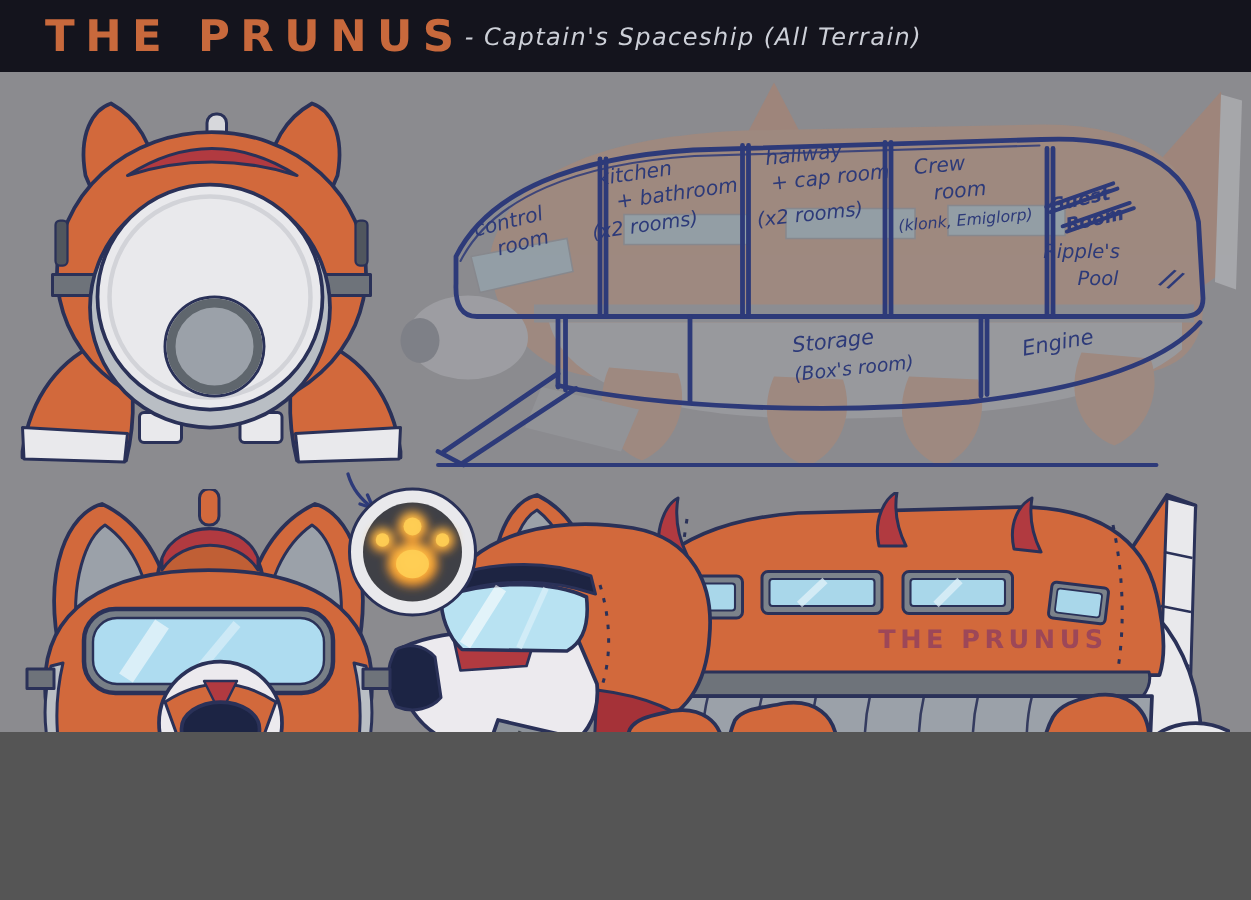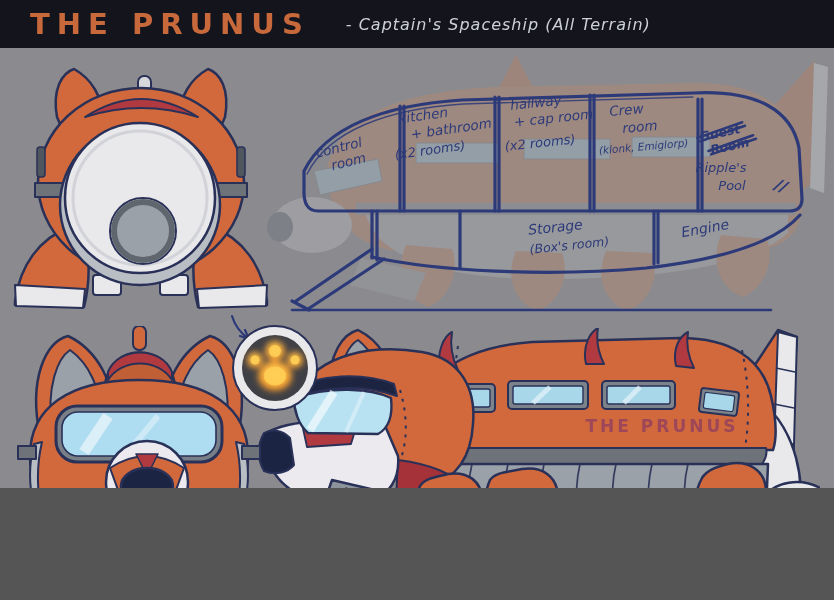--- a/index.html
+++ b/index.html
@@ -1,21 +1,21 @@
 <!DOCTYPE html>
 <html><head>
 <meta charset="utf-8">
 <style>
   html,body{margin:0;padding:0;background:#555;}
   #stage{position:relative;width:834px;height:488px;background:#8b8b8f;overflow:hidden;
          font-family:"DejaVu Sans",sans-serif;}
   .abs{position:absolute;}
   #header{left:0;top:0;width:834px;height:48px;background:#14141d;display:flex;align-items:center;z-index:40;}
   #title{margin-left:30px;font-size:29px;font-weight:bold;letter-spacing:7px;color:#c8693c;white-space:nowrap;}
-  #subtitle{margin-left:36px;font-size:16px;font-style:italic;color:#cdd0d8;letter-spacing:1px;white-space:nowrap;}
+  #subtitle{font-size:16px;font-style:italic;color:#cdd0d8;letter-spacing:1px;white-space:nowrap;}
   #ground{left:0;top:561px;width:834px;height:39px;background:#7f7f89;border-top:1px solid #6d6d77;z-index:1;}
   #signature{right:14px;top:567px;color:#3c4a8e;font-size:15px;font-style:italic;display:flex;align-items:center;gap:5px;z-index:30;}
   .sig-box{width:13px;height:13px;border:2px solid #3c4a8e;display:flex;align-items:center;justify-content:center;
            font-size:11px;font-style:normal;font-weight:bold;line-height:1;}
   .sig-fill{width:9px;height:16px;background:#3c4a8e;margin-left:1px;}
   svg{display:block;}
   .sk-line{stroke:#2d3a79;fill:none;stroke-linecap:round;stroke-linejoin:round;}
   .sk-text{fill:#2d3a79;font-family:"DejaVu Sans",sans-serif;font-style:italic;}
 </style>
 </head>

